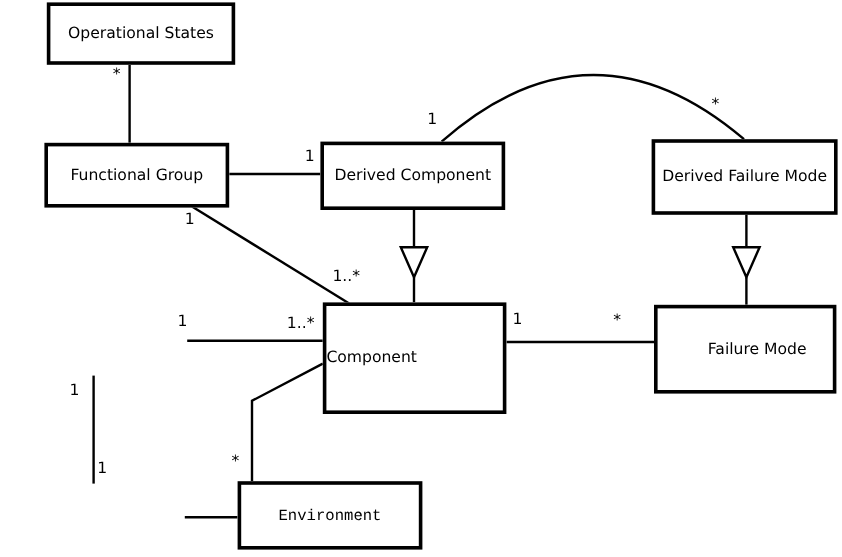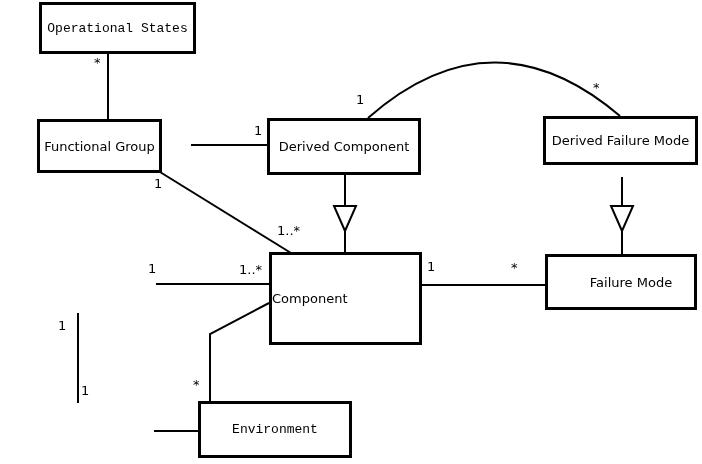--- a/index.html
+++ b/index.html
@@ -91,44 +91,44 @@
 
     <line x1="422" y1="285" x2="545" y2="285"></line>
 
     <line x1="78" y1="313" x2="78" y2="403"></line>
 
     <line x1="154" y1="431" x2="198" y2="431"></line>
 
     <polyline points="269,303 210,334 210,401"></polyline>
   </svg>
 
-  <div class="uml-class" style="left:39px; top:2px; width:157px; height:52px;font-family:Liberation Mono, monospace;">
+  <div class="uml-class" style="left:39px; top:2px; width:157px; height:52px;">
     <span>Operational States</span>
   </div>
 
-  <div class="uml-class" style="left:37px; top:119px; width:125px; height:54px;">
+  <div class="uml-class" style="left:37px; top:119px; width:154px; height:54px;">
     <span>Functional Group</span>
   </div>
 
   <div class="uml-class" style="left:267px; top:118px; width:154px; height:57px;">
     <span>Derived Component</span>
   </div>
 
-  <div class="uml-class" style="left:543px; top:116px; width:155px; height:49px;">
+  <div class="uml-class" style="left:543px; top:116px; width:155px; height:63px;">
     <span>Derived Failure Mode</span>
   </div>
 
 
   <div class="uml-class two-compartments" style="left:269px; top:252px; width:153px; height:93px;">
     <div class="compartment name-compartment">
       <span>Component</span>
     </div>
   </div>
 
-  <div class="uml-class" style="left:545px; top:254px; width:152px; height:56px;padding-left:20px;">
+  <div class="uml-class" style="left:545px; top:254px; width:152px; height:74px;padding-left:20px;">
     <span>Failure Mode</span>
   </div>
 
 
   <div class="uml-class" style="left:198px; top:401px; width:154px; height:57px;font-family:Liberation Mono, monospace;">
     <span>Environment</span>
   </div>
 
   <span class="mult" style="left:94px; top:56px;">*</span>
   <span class="mult" style="left:254px; top:124px;">1</span>

